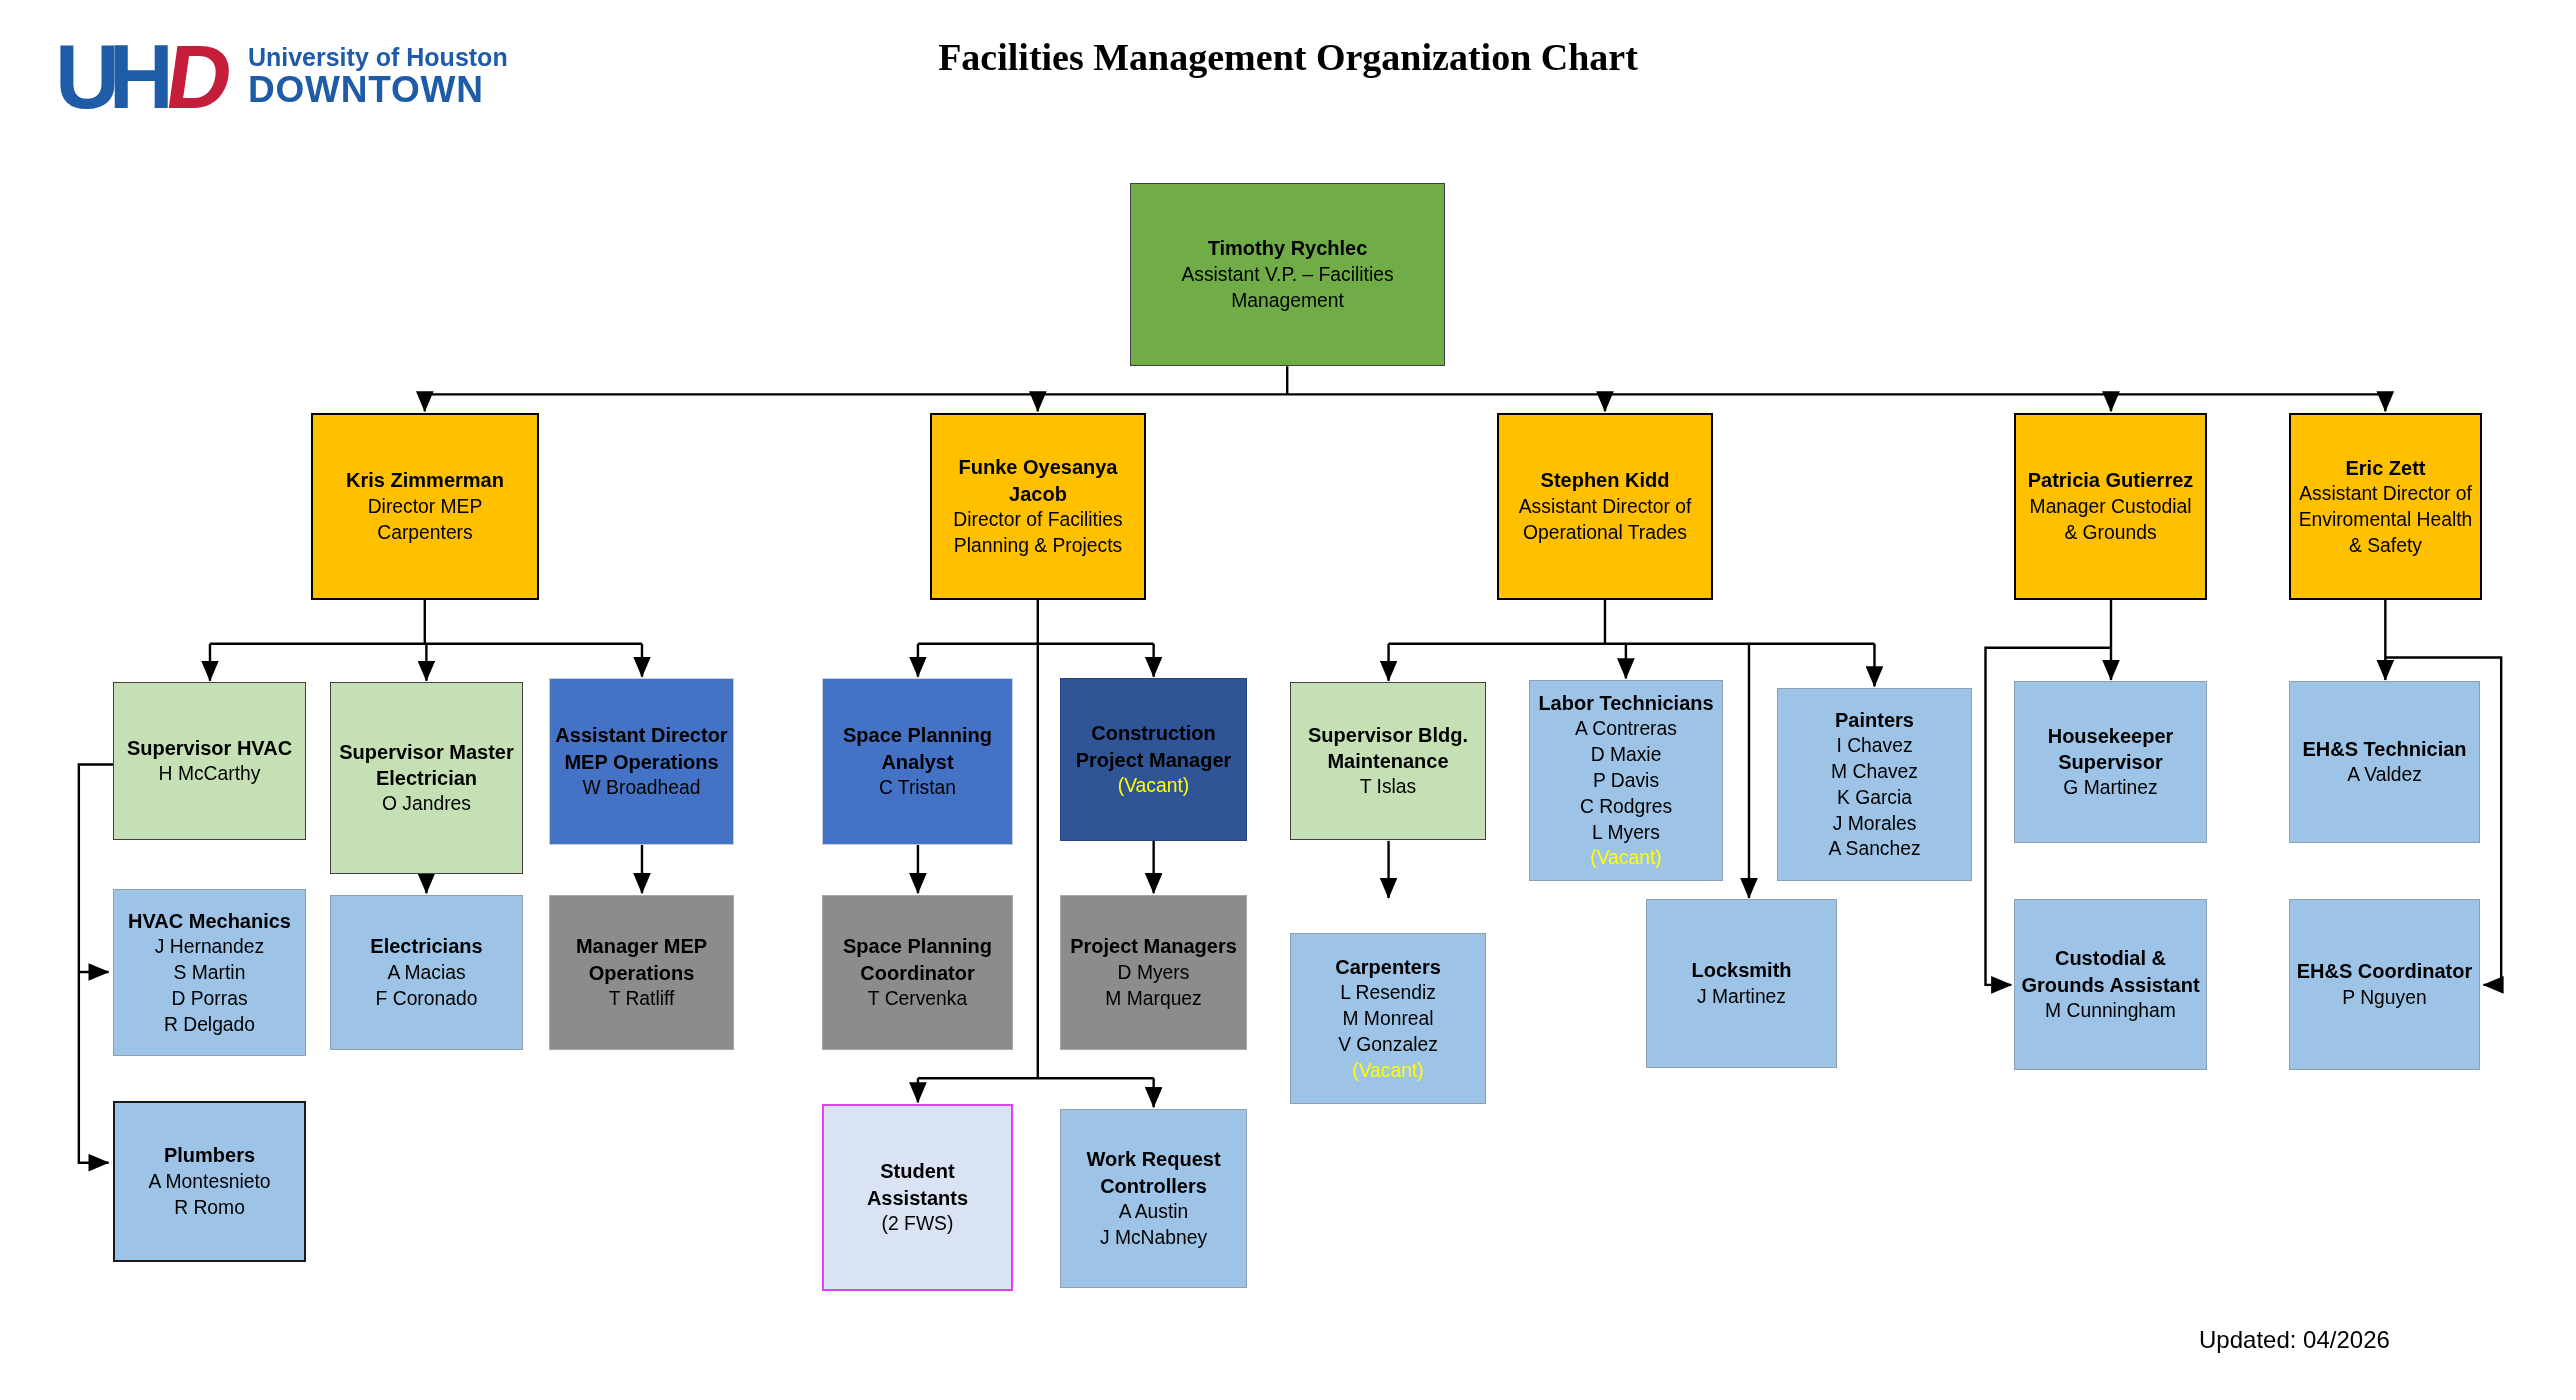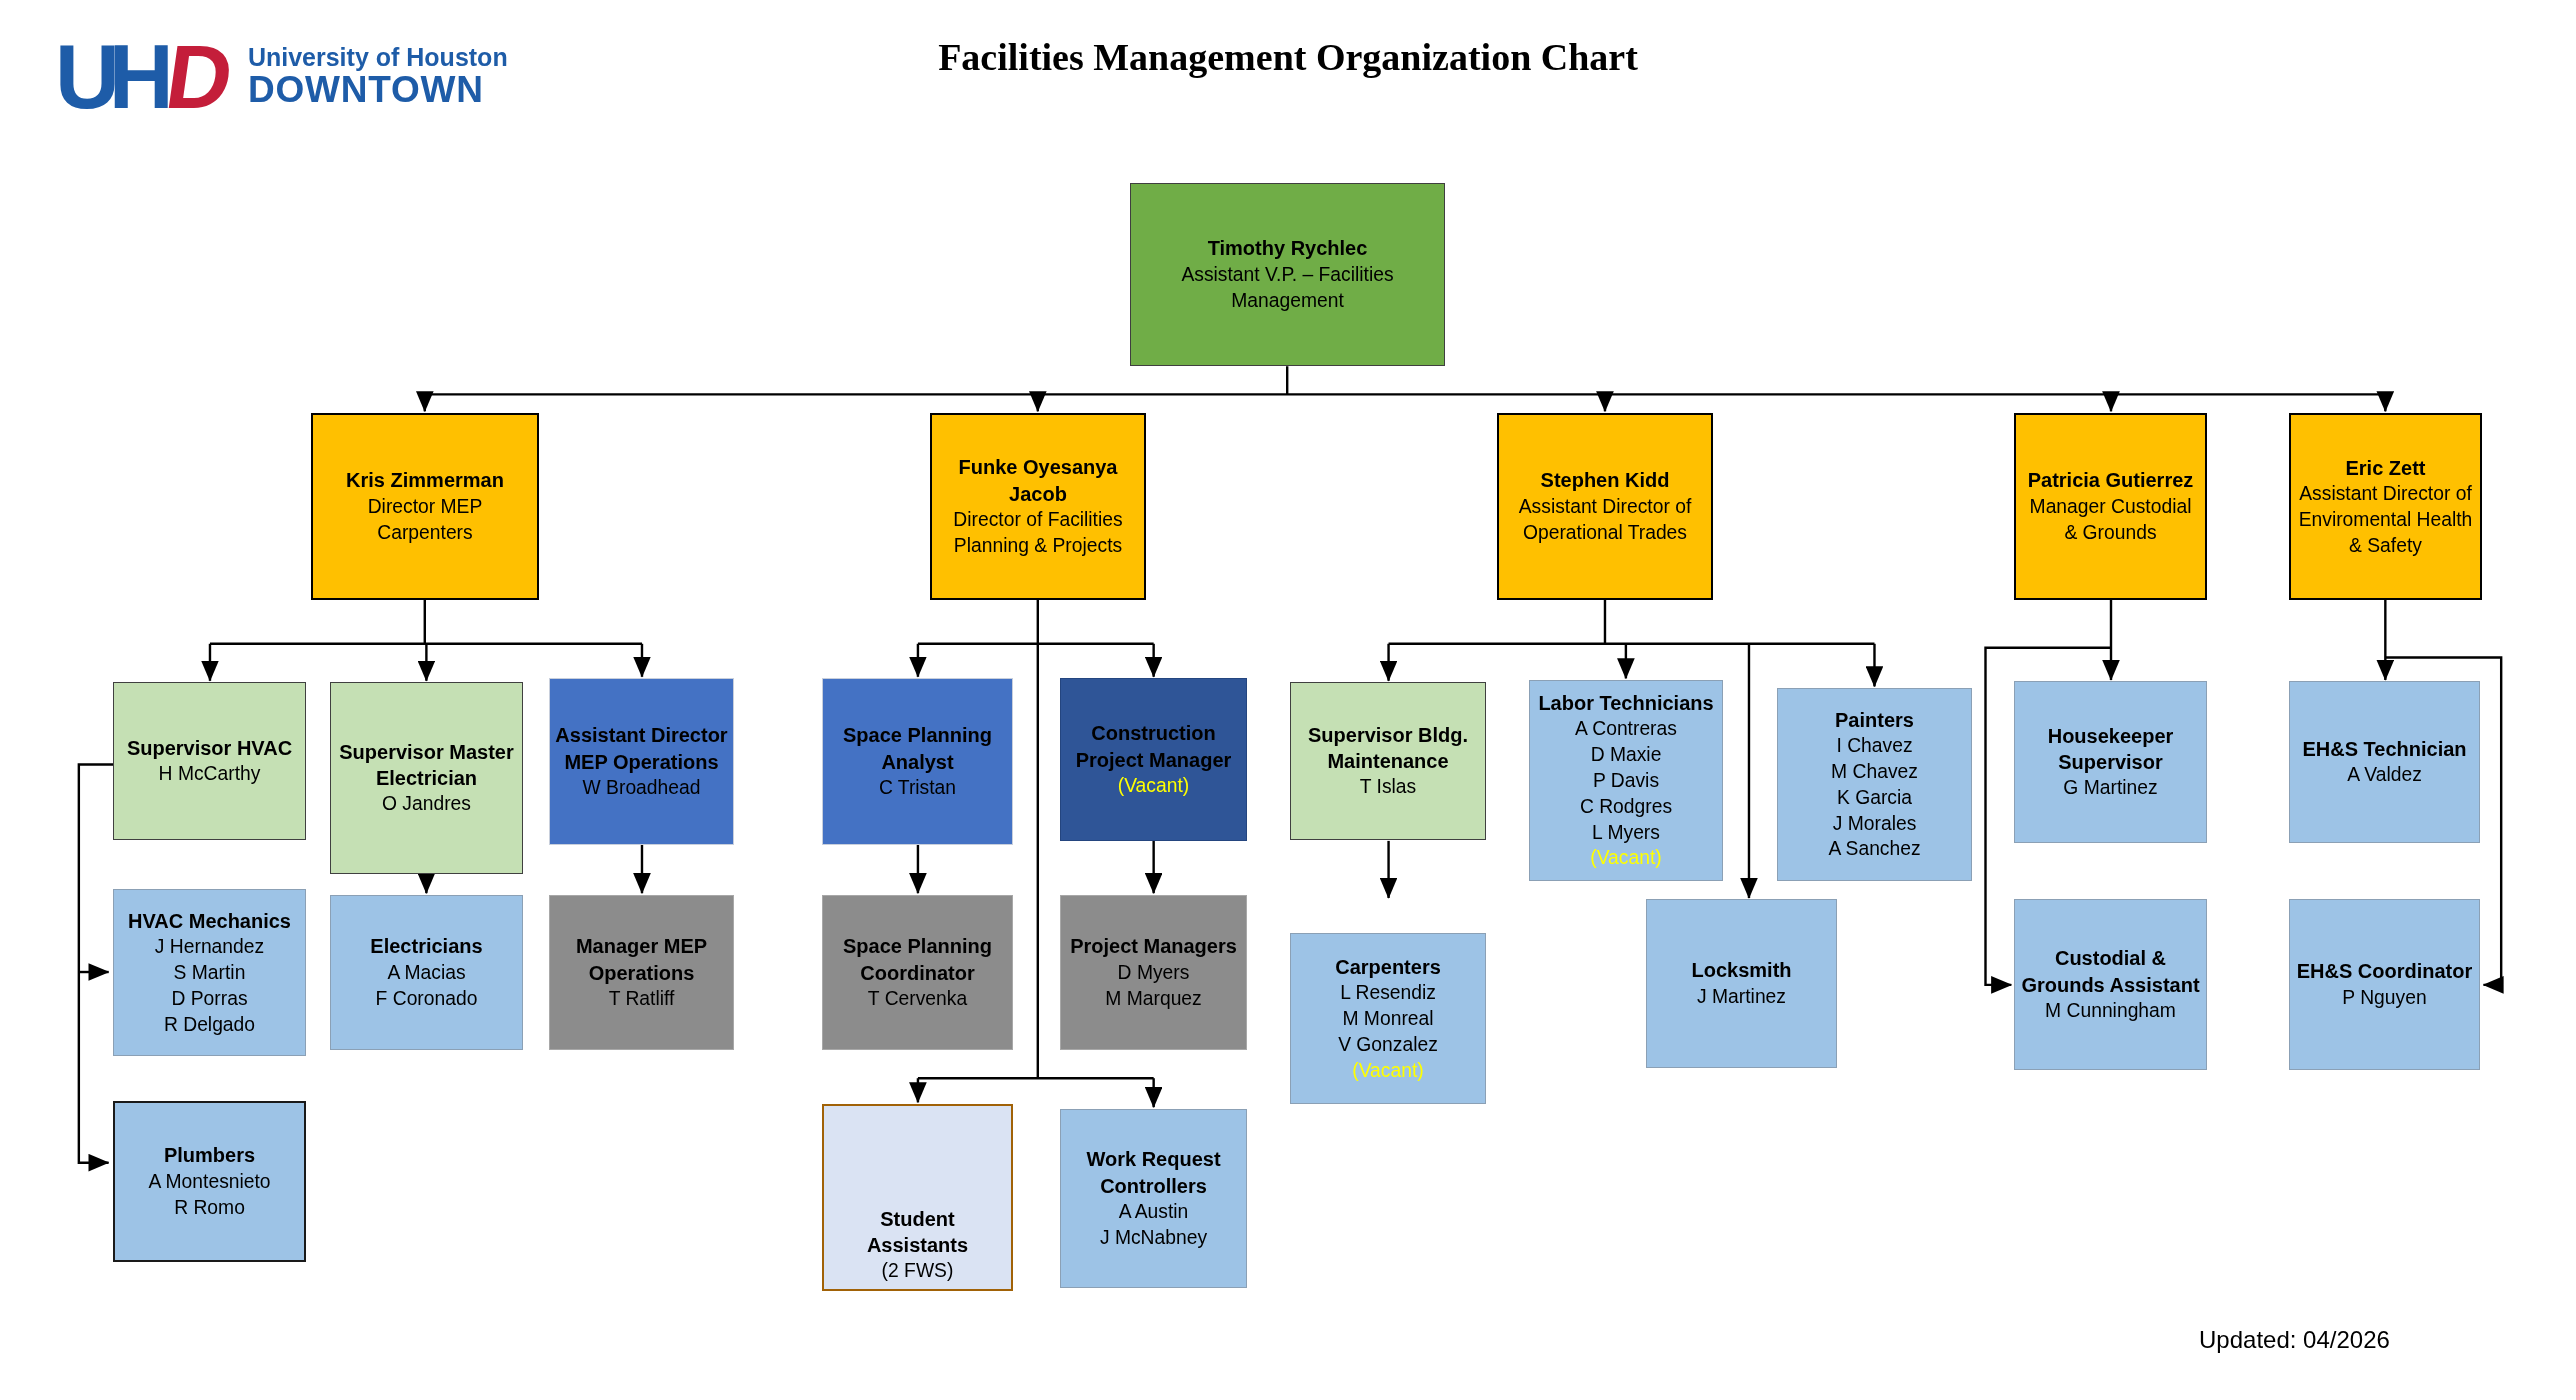--- a/index.html
+++ b/index.html
@@ -28,21 +28,21 @@
   .node-name{font-weight:bold;font-size:20px;line-height:1.32;}
   .node-line{font-size:19.3px;line-height:1.34;}
   .vacant{color:var(--vacant);}
   .green{background:var(--green);border:1.6px solid #3f3f3f;}
   .orange{background:var(--orange);border:2.4px solid #000;}
   .lightgreen{background:var(--lightgreen);border:1.6px solid #404040;}
   .blue{background:var(--blue);border:1.6px solid #c8cfdc;}
   .darkblue{background:var(--darkblue);border:0.8px solid #24457f;}
   .lightblue{background:var(--lightblue);border:1.2px solid #8ba0b5;}
   .gray{background:var(--gray);border:1.2px solid #a8a8a8;}
-  .pale{background:var(--pale);border:2px solid #a16207;justify-content:flex-end;}
+  .pale{background:var(--pale);border:2px solid #d946ef;}
   .bdark{border:2px solid #1a1a1a;}
   .connectors{position:absolute;left:0;top:0;}
   .footer-note{position:absolute;left:2199px;top:1326px;font-size:24px;color:#000;}
 </style>
 </head>
 <body>
 
 <div class="stage">
 
   <div class="logo">

